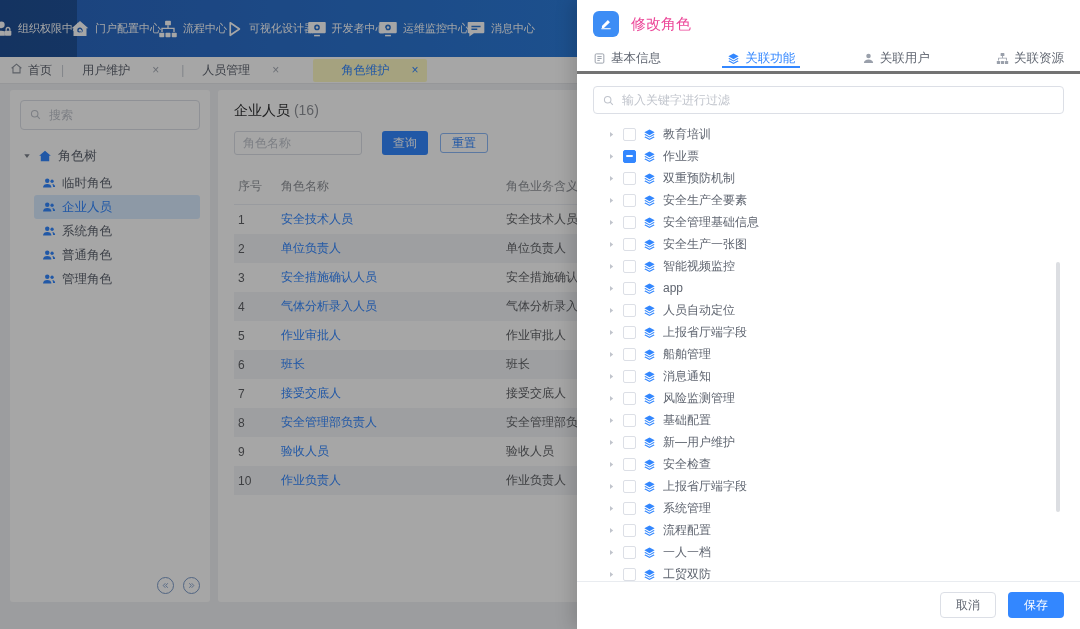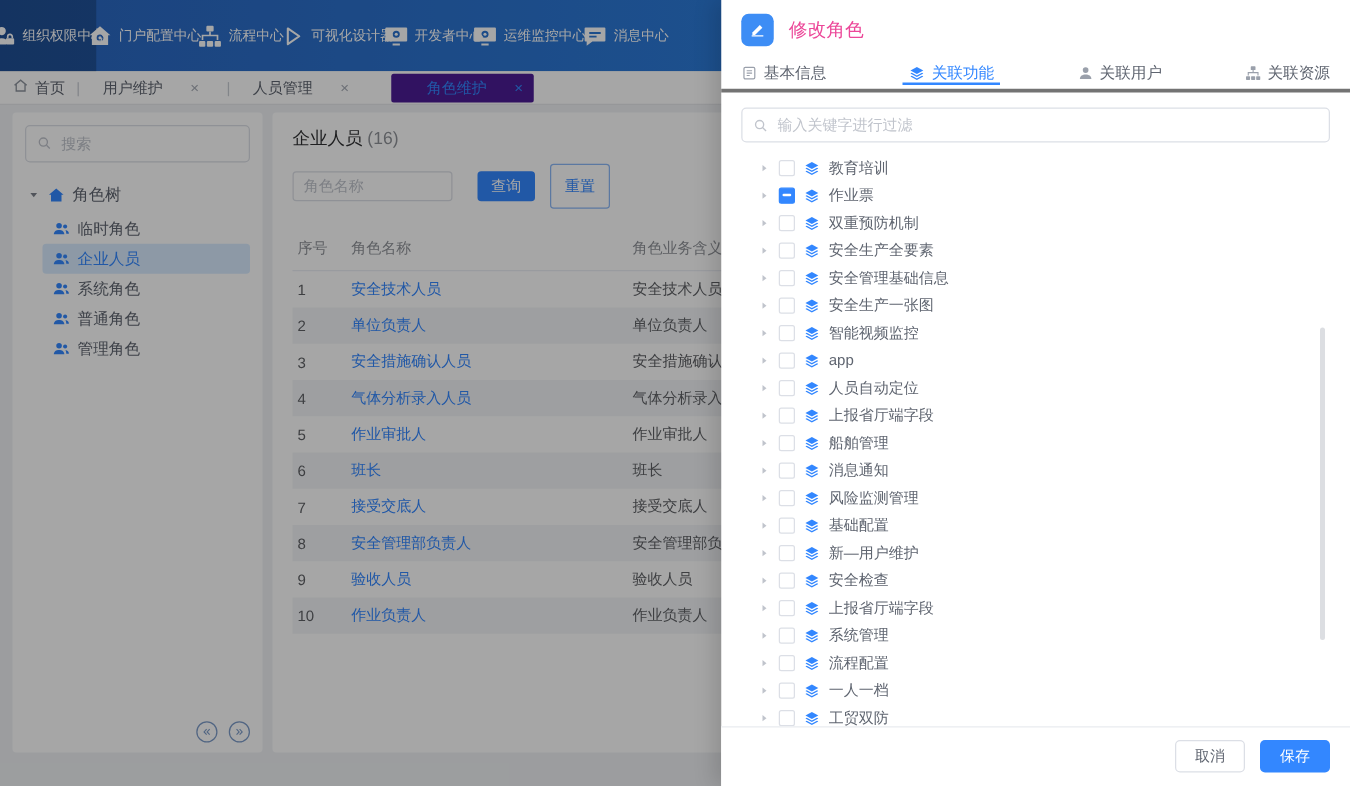--- a/index.html
+++ b/index.html
@@ -17,21 +17,21 @@
 
   
   .tabbar{height:27px;background:#fff;display:flex;align-items:center;padding:0 10px;font-size:12px;color:#5f6570;border-bottom:1px solid #e6e8eb;}
   .home-tab{display:flex;align-items:flex-start;gap:5px;cursor:pointer;}
   .home-ico{width:13px;height:13px;color:#8e949e;}
   .tab-list{display:flex;align-items:center;}
   .tab-wrap{display:flex;align-items:center;}
   .tab-sep{color:#c8ccd3;margin:0 9px;visibility:hidden;}
   .tab-sep.show{visibility:visible;}
   .tab{display:flex;align-items:center;gap:22px;padding:3px 9px;border-radius:2px;cursor:pointer;margin-right:4px;}
-  .tab.active{background:#4c1d95;color:#3387ff;padding-left:28px;}
+  .tab.active{background:#fef9c3;color:#3387ff;padding-left:28px;}
   .tab-close{font-size:12px;line-height:1;color:#a6abb5;cursor:pointer;}
   .tab.active .tab-close{color:#3387ff;}
 
   
   .workspace{position:absolute;top:84px;left:0;right:0;bottom:0;padding:6px 10px 27px;display:flex;gap:8px;}
   .sidebar{width:200px;background:#fff;border-radius:3px;padding:10px;position:relative;}
   .side-search{position:relative;}
   .side-search input{width:100%;height:30px;border:1px solid #dcdfe6;border-radius:4px;padding:0 10px 0 28px;font-size:12px;color:#606266;outline:none;}
   .side-search input::placeholder{color:#c0c4cc;}
   .search-ico{position:absolute;left:9px;top:8px;width:13px;height:13px;color:#c0c4cc;}
@@ -46,21 +46,21 @@
   .pager-btn .icon{width:9px;height:9px;}
 
   .main{flex:1;background:#fff;border-radius:3px;padding:12px 16px;overflow:hidden;}
   .main-title{font-size:14px;color:#303133;}
   .main-count{color:#909399;}
   .filter-row{margin-top:11px;display:flex;align-items:center;gap:12px;}
   .name-input{width:128px;height:24px;border:1px solid #dcdfe6;border-radius:3px;padding:0 8px;font-size:12px;color:#606266;outline:none;}
   .name-input::placeholder{color:#c0c4cc;}
   .btn{font-size:12px;border-radius:3px;cursor:pointer;}
   .btn-query{height:24px;padding:0 11px;background:#3387ff;color:#fff;border:none;margin-left:8px;}
-  .btn-reset{height:36px;padding:0 11px;background:#fff;color:#3387ff;border:1px solid #8cb8f7;}
+  .btn-reset{height:20px;padding:0 11px;background:#fff;color:#3387ff;border:1px solid #8cb8f7;}
   .table{margin-top:16px;font-size:12px;}
   .thead{display:grid;grid-template-columns:43px 225px 1fr;padding:7px 0 9px 4px;color:#909399;border-bottom:1px solid #ebeef5;}
   .trow{display:grid;grid-template-columns:43px 225px 1fr;height:29px;align-items:center;padding-left:4px;color:#606266;cursor:default;}
   .tbody .trow:nth-child(even){background:#f3f5f8;}
   .c-name{color:#3387ff;cursor:pointer;}
 
   
   .mask{position:absolute;inset:0;background:rgba(0,0,0,0.35);z-index:10;}
 
   

